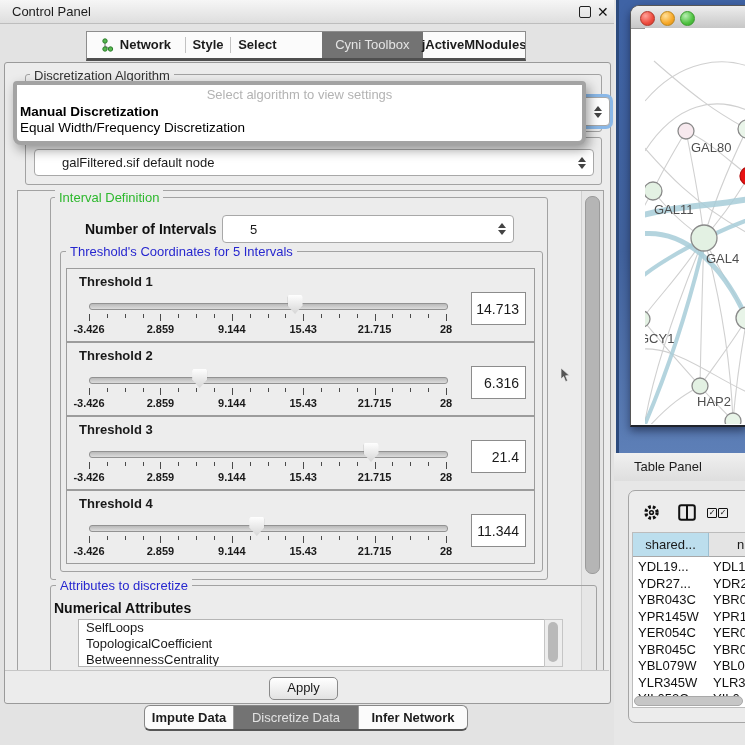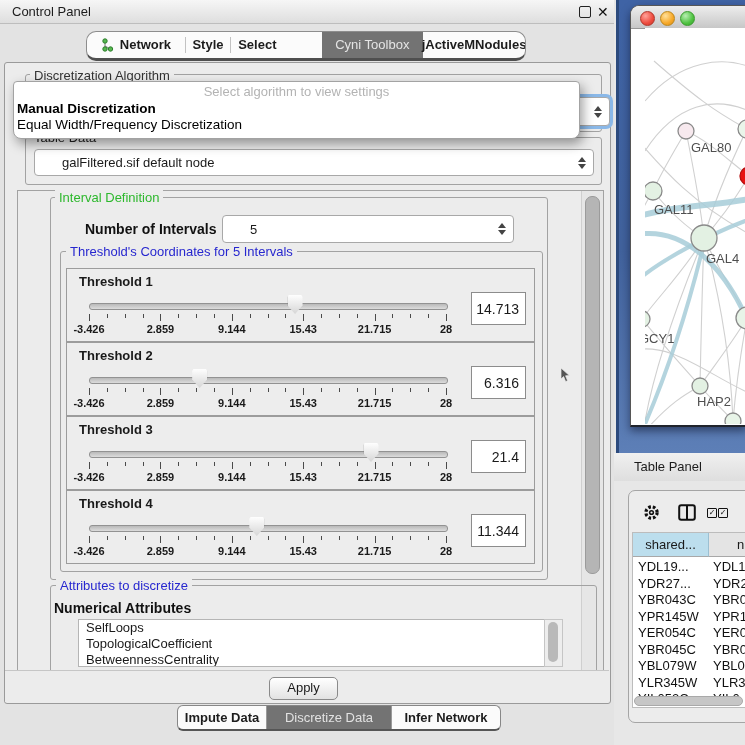--- a/index.html
+++ b/index.html
@@ -9,41 +9,41 @@
   .abs{position:absolute;}
   
   .left-win{left:0;top:0;width:614px;height:745px;background:#e3e3e3;}
   .titlebar{left:0;top:0;width:614px;height:23px;
             background:linear-gradient(#f6f6f6,#dedede);border-bottom:1px solid #bdbdbd;}
   .titlebar .t{position:absolute;left:12px;top:0;line-height:23px;font-size:13px;color:#1c1c1c;}
   .float-ico{position:absolute;left:579px;top:6px;width:10px;height:10px;border:1.6px solid #222;border-radius:2px;}
   .close-ico{position:absolute;left:597px;top:1px;font-size:14px;font-weight:bold;color:#111;line-height:22px;}
   
   .tabbar{left:86px;top:31px;width:438px;height:26px;background:#fbfbfb;border:1px solid #8d8d8d;
-          border-bottom:3px solid #4f4f4f;border-radius:10px;display:flex;overflow:hidden;}
+          border-bottom:3px solid #4f4f4f;border-radius:0;display:flex;overflow:hidden;}
   .tabbar .tab{height:26px;line-height:26px;font-size:13px;font-weight:600;color:#1c1c1c;
                display:flex;align-items:center;justify-content:center;position:relative;}
   .tabbar .tab.sel{background:#737373;color:#e4e4e4;font-weight:400;margin-left:38px;}
   .tabbar .div{width:1px;height:16px;background:#c2c2c2;align-self:center;}
   .net-ico{width:13px;height:14px;margin-right:6px;}
   
   .content{left:4px;top:62px;width:605px;height:640px;background:#ececec;
            border:1px solid #9a9a9a;border-radius:3px;}
   .grp{position:absolute;border:1px solid #a2a2a2;border-radius:3px;}
   .grp-title{position:absolute;font-size:13px;background:#ececec;padding:0 4px;white-space:nowrap;}
   .combo{position:absolute;background:#fff;border:1px solid #a8a8a8;border-radius:4px;
          font-size:13px;display:flex;align-items:center;}
   .combo .val{padding-left:27px;white-space:nowrap;}
   .spinner{position:absolute;right:7px;top:50%;transform:translateY(-50%);width:8px;height:12px;}
   .spinner:before,.spinner:after{content:"";position:absolute;left:0;border-left:4px solid transparent;border-right:4px solid transparent;}
   .spinner:before{top:0;border-bottom:5px solid #444;}
   .spinner:after{bottom:0;border-top:5px solid #444;}
   .focus-ring{box-shadow:0 0 0 3px #8ab8e8;}
   
-  .popup{left:13px;top:81px;width:565px;height:56px;background:#fff;border:1px solid #a3a3a3;
+  .popup{left:13px;top:81px;width:565px;height:56px;background:#fff;border:4px solid #a3a3a3;
          border-radius:4px 4px 8px 8px;box-shadow:3px 5px 12px rgba(0,0,0,.38);z-index:30;}
   .popup .hint{text-align:center;color:#b3b3b3;font-size:13px;line-height:19px;}
   .popup .opt{font-size:13.5px;line-height:16px;padding-left:3px;color:#000;white-space:nowrap;}
   .popup .opt.b{font-weight:bold;}
   
   .scrollbox{left:17px;top:190px;width:585px;height:487px;border:1px solid #a2a2a2;background:#ececec;}
   .vtrack{left:581px;top:191px;width:21px;height:485px;background:#e6e6e6;border-left:1px solid #cfcfcf;}
   .vthumb{left:585px;top:196px;width:13px;height:376px;background:#b5b5b5;border:1px solid #9b9b9b;border-radius:7px;}
   .g-green{color:#2db82d;}
   .g-blue{color:#2727cf;}
@@ -64,21 +64,21 @@
   .attr-list{left:78px;top:619px;width:466px;height:46px;background:#fff;border:1px solid #b5b5b5;overflow:hidden;}
   .attr-list .it{font-size:13px;line-height:16px;padding-left:7px;white-space:nowrap;}
   .list-track{left:544px;top:619px;width:17px;height:46px;background:#ededed;border:1px solid #c5c5c5;}
   .list-thumb{left:548px;top:622px;width:10px;height:40px;background:#b9b9b9;border-radius:5px;}
   
   .apply-band{left:5px;top:670px;width:604px;height:31px;background:#ececec;border-top:1px solid #c6c6c6;}
   .apply-btn{left:269px;top:677px;width:67px;height:21px;background:linear-gradient(#ffffff,#e2e2e2);
              border:1px solid #8a8a8a;border-radius:5px;font-size:13px;text-align:center;line-height:20px;}
   
   .btabs{left:144px;top:705px;width:322px;height:23px;background:#fbfbfb;border:1px solid #878787;
-         border-bottom:2px solid #555;border-radius:6px;display:flex;overflow:hidden;margin-left:33px;}
+         border-bottom:2px solid #555;border-radius:6px;display:flex;overflow:hidden;}
   .btabs .tab{height:23px;line-height:23px;font-size:13px;font-weight:600;text-align:center;color:#1c1c1c;}
   .btabs .tab.sel{background:#737373;color:#e2e2e2;font-weight:400;}
   .btabs .div{width:1px;background:#9a9a9a;}
   
   .blue-frame{left:616px;top:0;width:129px;height:453px;border-left:3px solid #2c4a7d;
               background:linear-gradient(180deg,#3f63a5 0%,#41629d 55%,#5d7fb7 100%);}
   .mac-win{left:630px;top:5px;width:115px;height:419px;border:1px solid #565656;border-bottom:2px solid #20242c;
            border-radius:9px 0 0 0;box-shadow:0 4px 9px rgba(5,10,30,.5);background:#fff;overflow:hidden;}
   .mac-title{position:absolute;left:0;top:0;width:100%;height:22px;
              background:linear-gradient(#ededed,#c7c7c7);border-bottom:1px solid #979797;border-radius:8px 0 0 0;}

